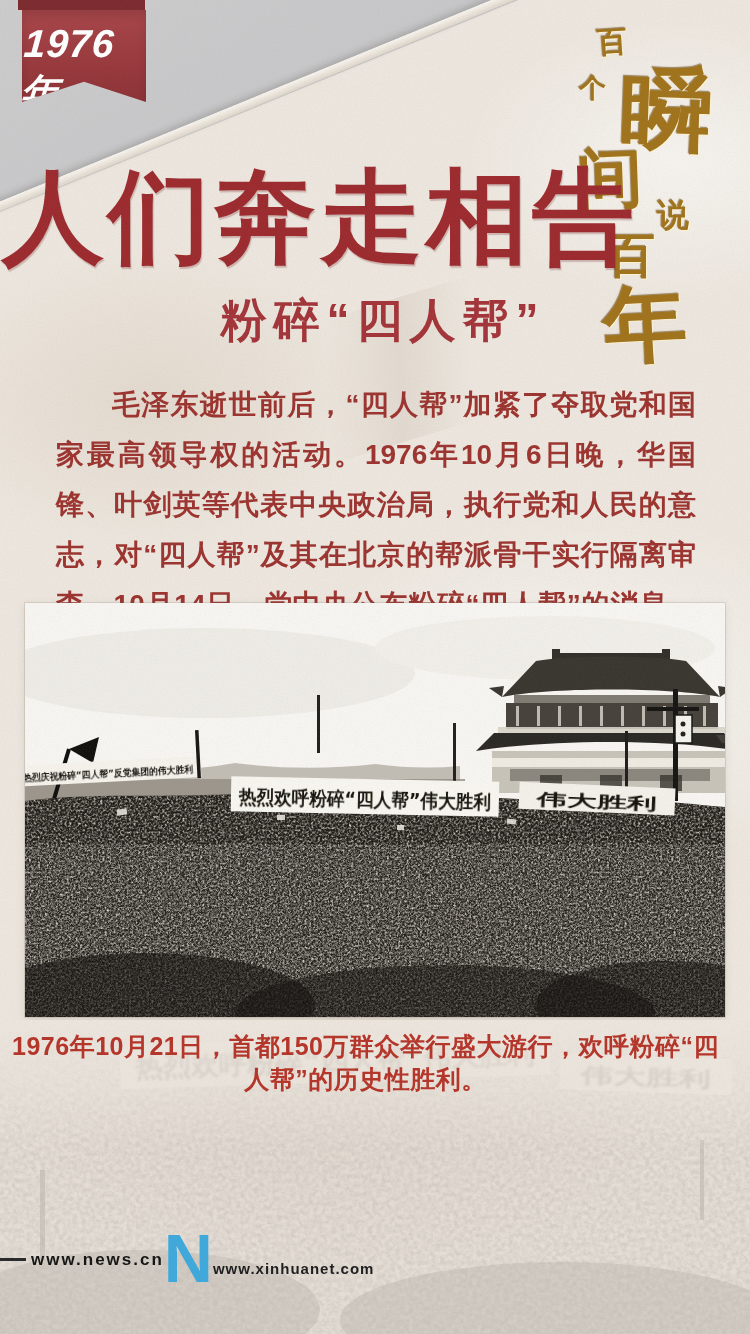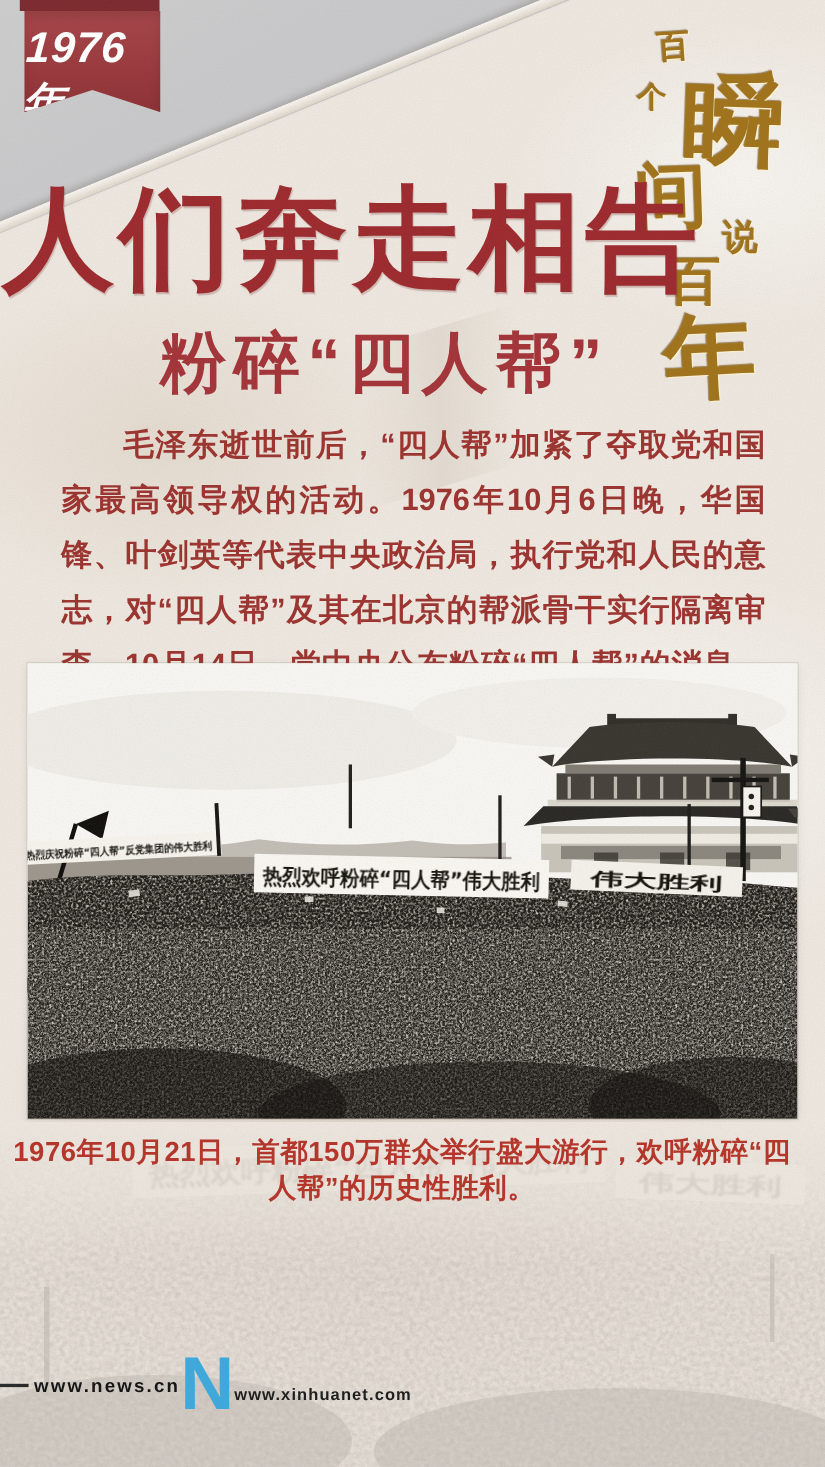--- a/index.html
+++ b/index.html
@@ -44,21 +44,21 @@
   .cc2{left:76px;top:26px;font-size:92px;transform:rotate(2deg);}
   .cc3{left:32px;top:112px;font-size:66px;transform:rotate(-2deg);}
   .cc4{left:112px;top:172px;font-size:32px;}
   .cc5{left:62px;top:202px;font-size:48px;}
   .cc6{left:58px;top:246px;font-size:84px;transform:rotate(-3deg);}
   
   .main-title{left:0;top:150px;width:640px;text-align:center;
     font-family:"DejaVu Serif",serif;font-weight:900;font-size:102px;
     letter-spacing:4px;color:#9c2b2f;text-shadow:1px 2px 1px rgba(110,30,30,.25);}
   .subtitle{left:0;top:290px;width:700px;text-align:center;
-    font-weight:800;font-size:60px;letter-spacing:7px;color:#a3353a;}
+    font-weight:800;font-size:46px;letter-spacing:7px;color:#a3353a;padding-left:33px;}
   
   .body-text{left:56px;top:380px;width:640px;
     font-size:28px;font-weight:700;line-height:50px;color:#9c3430;
     text-align:justify;text-indent:2em;}
   
   .photo{left:25px;top:603px;width:700px;height:414px;background:#f6f5f1;
     box-shadow:0 0 0 1px rgba(125,112,96,.18),0 2px 8px rgba(90,80,68,.15);}
   .photo svg{display:block;}
   .bnr{font-family:"DejaVu Sans",sans-serif;font-weight:bold;fill:#15130f;}
   

